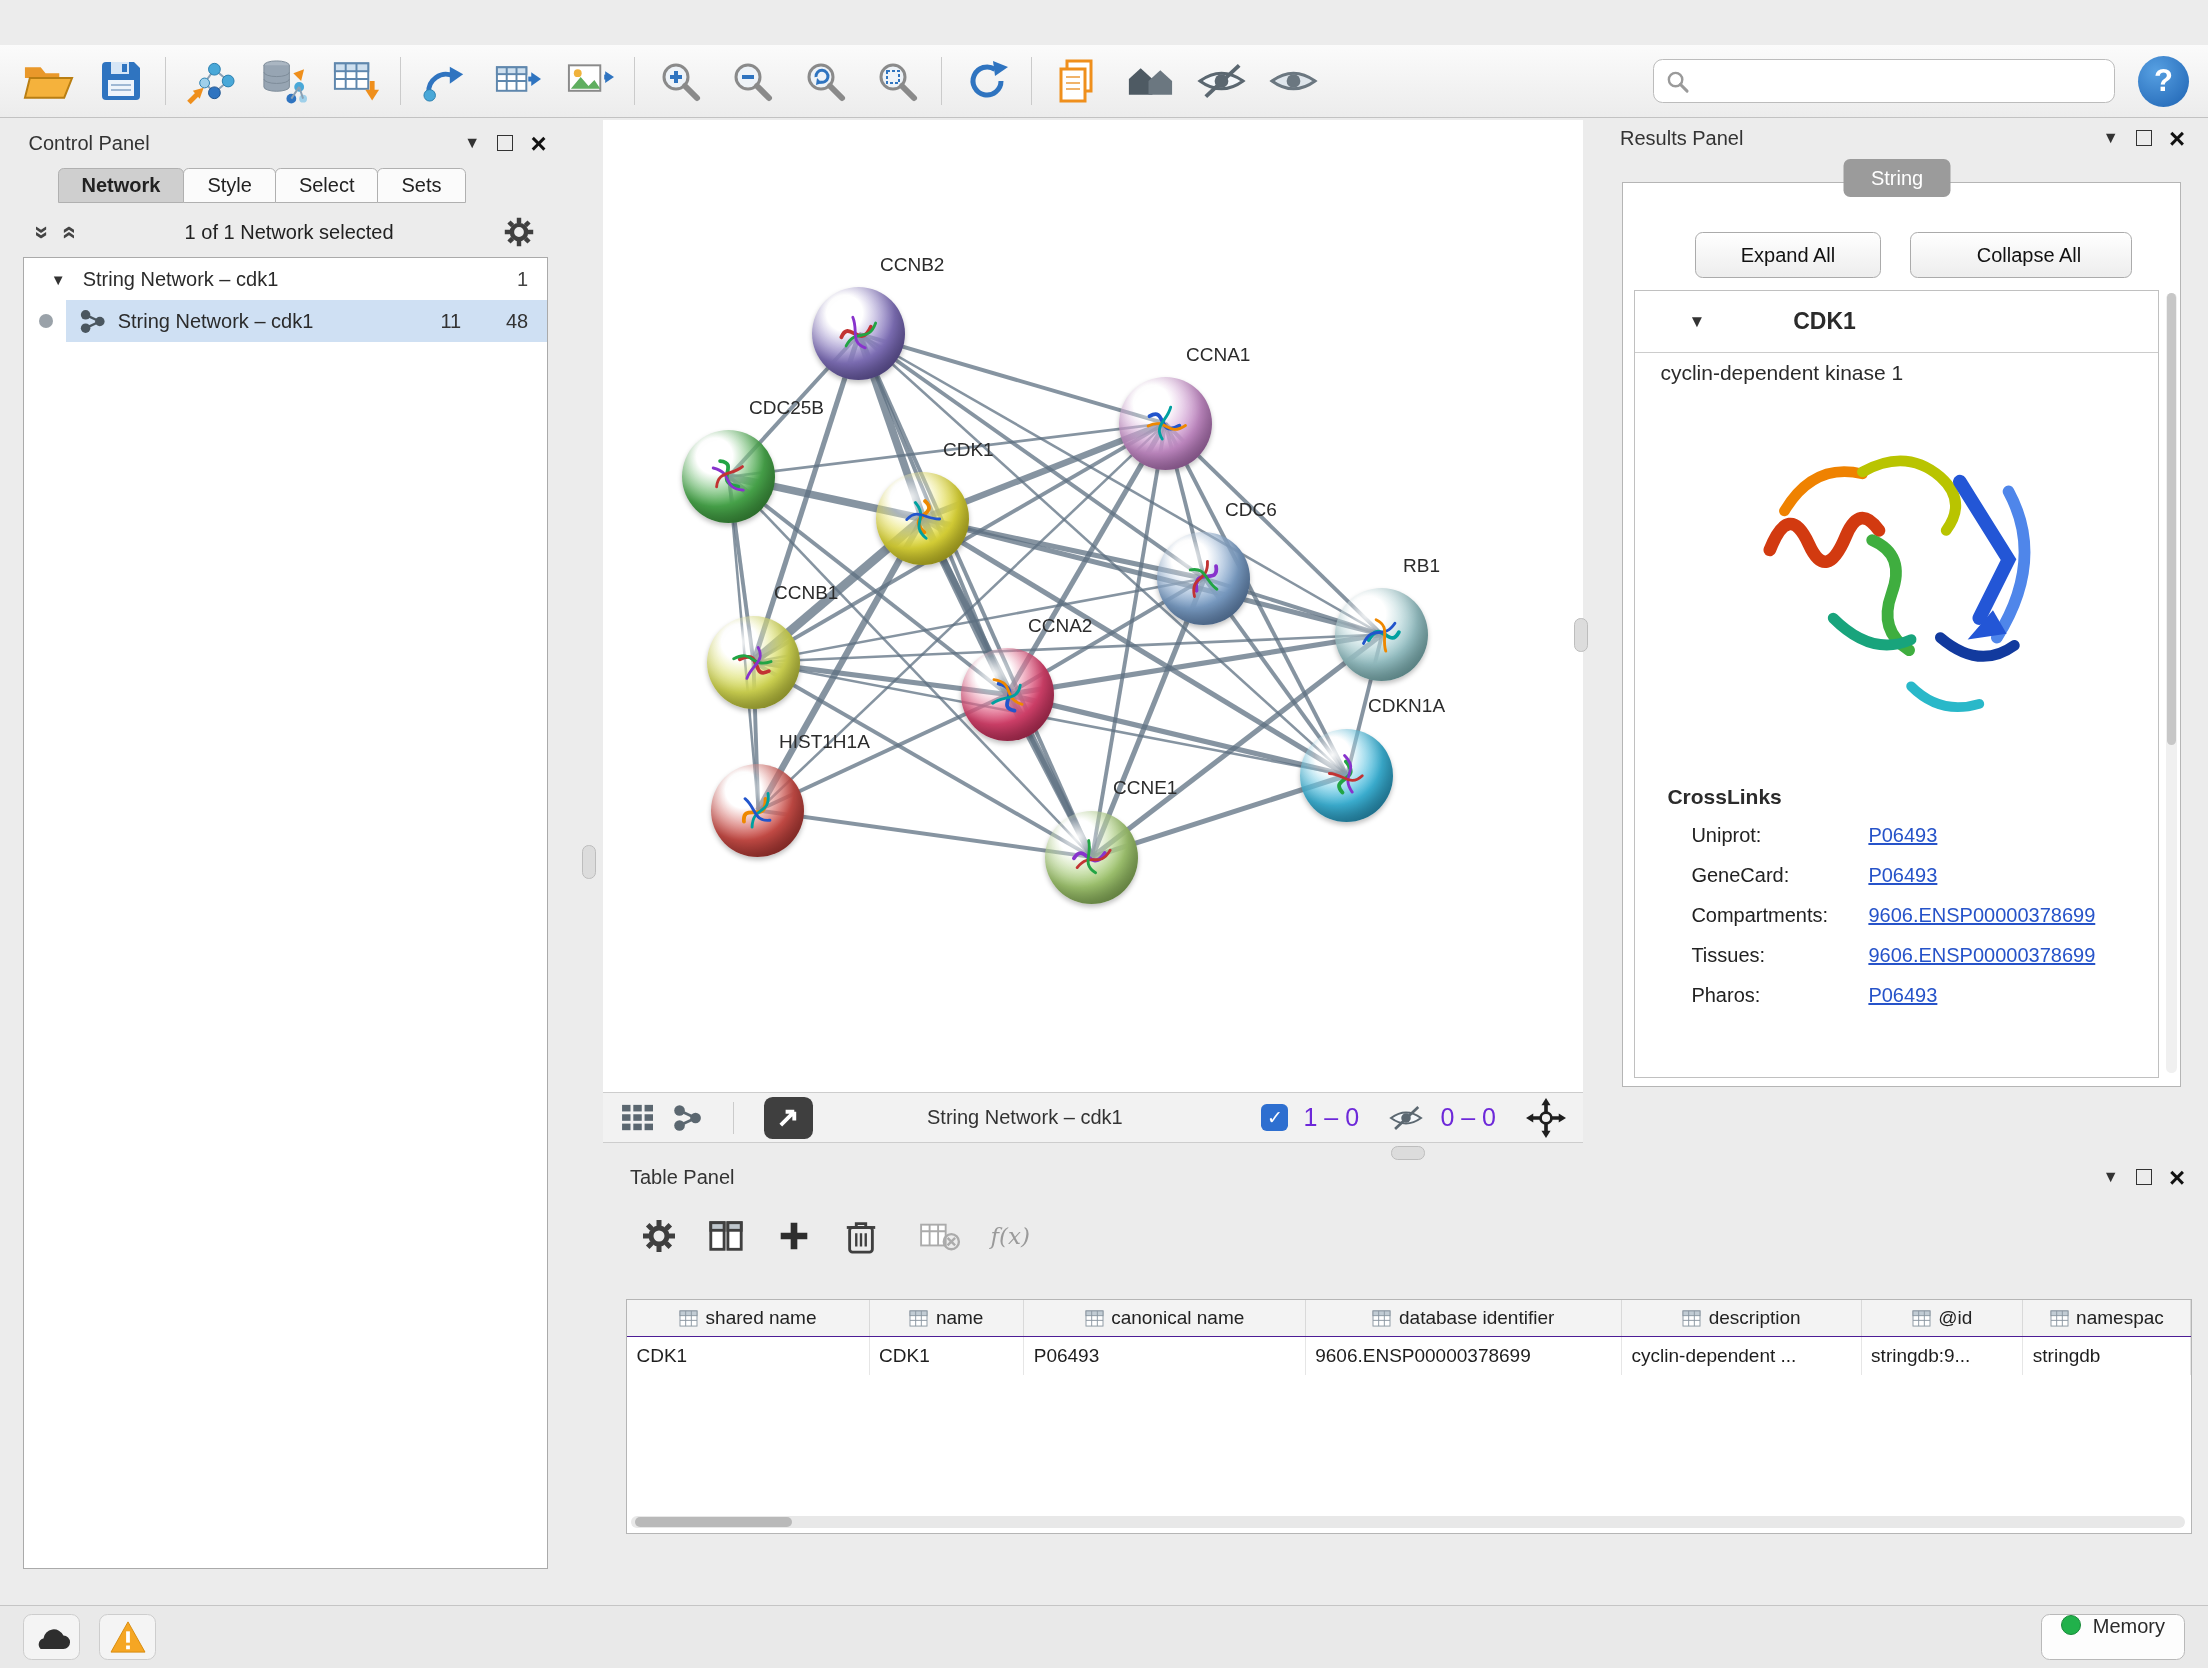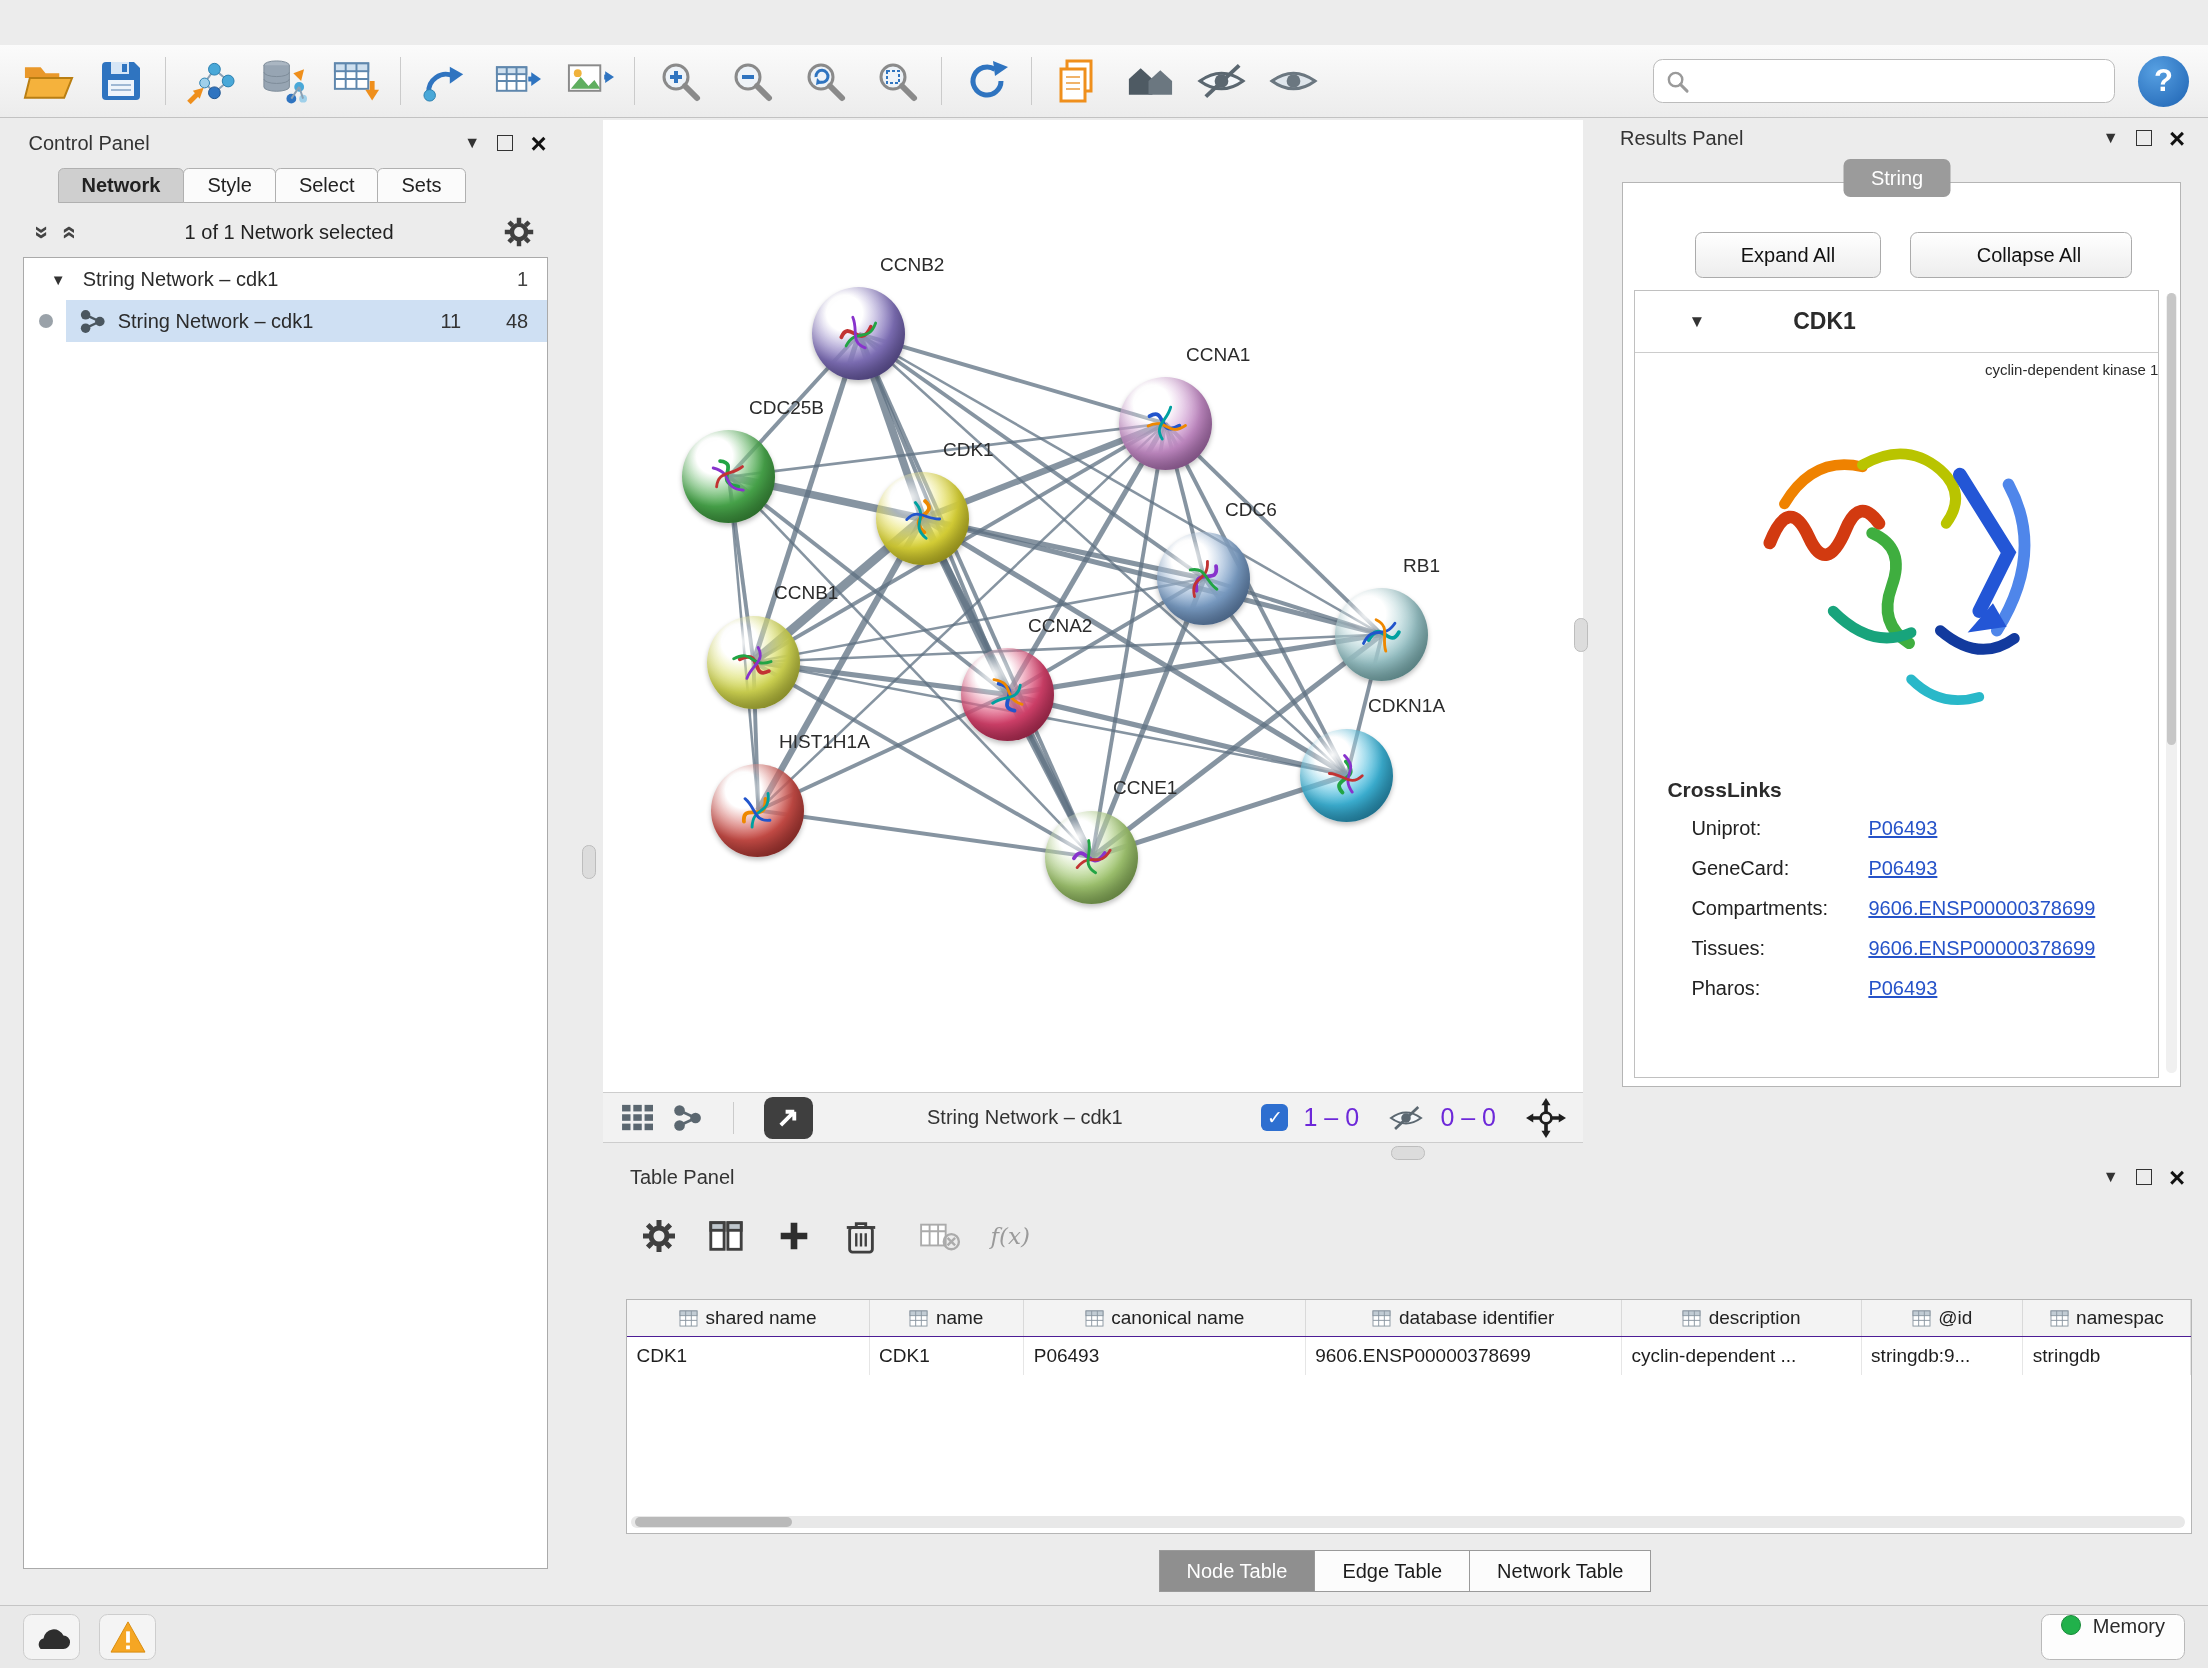--- a/index.html
+++ b/index.html
@@ -53,21 +53,21 @@
   
   .results{position:absolute;left:1586px;top:119px;width:622px;height:1039px;}
   .rp-head{display:flex;align-items:center;height:38px;padding:0 23px 0 34px;}
   .string-tab{position:absolute;left:50%;transform:translateX(-50%);top:40px;width:107px;height:38px;background:#9b9b9b;border-radius:6.7px;color:#fff;font-size:20px;display:flex;align-items:center;justify-content:center;z-index:2;}
   .res-box{position:absolute;left:36px;top:63px;width:559px;height:905px;background:#fff;border:1px solid #b5b5b5;box-sizing:border-box;}
   .exp-btn{position:absolute;top:49px;height:44px;border:1px solid #ababab;border-radius:7.6px;background:linear-gradient(#ffffff,#ededed);font-size:20px;color:#111;display:flex;align-items:center;justify-content:center;}
   .gene-box{position:absolute;left:11.4px;top:107px;width:525px;height:788px;border:1px solid #c0c0c0;box-sizing:border-box;}
   .gene-head{display:flex;align-items:center;height:61px;border-bottom:1px solid #ccc;}
   .gene-head .tri{font-size:17px;color:#333;margin-left:53px;}
   .gene-head .sym{font-size:23px;font-weight:bold;margin-left:88px;}
-  .gene-desc{font-size:15px;padding:7.6px 0 0 25px;text-align:right;}
+  .gene-desc{font-size:21px;padding:7.6px 0 0 25px;}
   .protein-wrap{height:399px;display:flex;align-items:center;justify-content:center;}
   .xl-title{font-size:21px;font-weight:bold;margin:1.9px 0 5.7px 32px;}
   .xrow{display:flex;align-items:center;height:40px;margin-left:56px;font-size:20px;}
   .xrow .xl{width:177px;color:#222;}
   .xrow .xv{color:#2653c9;text-decoration:underline;}
   .res-scroll{position:absolute;right:2.9px;top:110px;width:11.4px;height:780px;background:#f0f0f0;border-radius:5.7px;}
   .res-scroll .thumb{position:absolute;left:1px;top:0;width:9.5px;height:58%;background:#c7c7c7;border-radius:4.8px;}
   
   .tablepanel{position:absolute;left:603px;top:1158px;width:1605px;height:446px;}
   .tp-head{display:flex;align-items:center;height:38px;padding:0 23px 0 27px;}
@@ -674,25 +674,20 @@
             <div class="tbl-cell" style="width: 317px;">9606.ENSP00000378699</div>
             <div class="tbl-cell" style="width: 240px;">cyclin-dependent ...</div>
             <div class="tbl-cell" style="width: 162px;">stringdb:9...</div>
             <div class="tbl-cell" style="width: 168px;">stringdb</div>
           </div>
         </div>
       <div class="hscroll">
           <div class="thumb"></div>
         </div>
     </div>
-    <div class="tbl-tabs">
-        <div class="tbl-tab active">Node Table</div>
-        <div class="tbl-tab">Edge Table</div>
-        <div class="tbl-tab">Network Table</div>
-      </div>
   </div>
 
   <div class="split" style="left:582px;top:845px;width:12.4px;height:32px;"></div>
   <div class="split" style="left:1574px;top:618px;width:12.4px;height:32px;"></div>
   <div class="split" style="left:1391px;top:1146px;width:32px;height:12.4px;"></div>
 
   <div class="statusbar">
     <div class="sbtn">
       <svg width="38" height="27" viewBox="0 0 40 28">
           <path d="M8 26 h24 a7 7 0 0 0 0 -14 a11 11 0 0 0 -21 3 a6.5 6.5 0 0 0 -3 11z" fill="#2e2e2e"></path>

